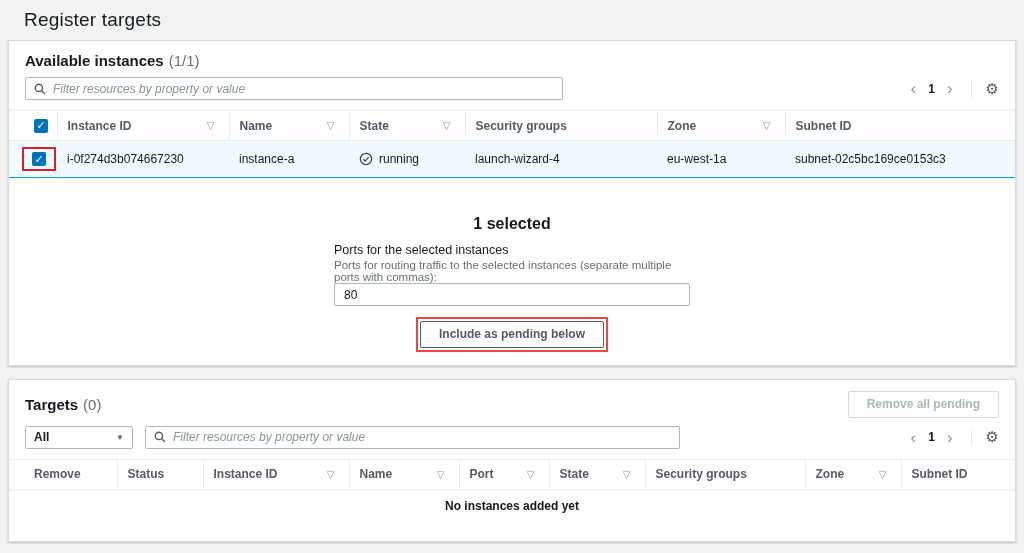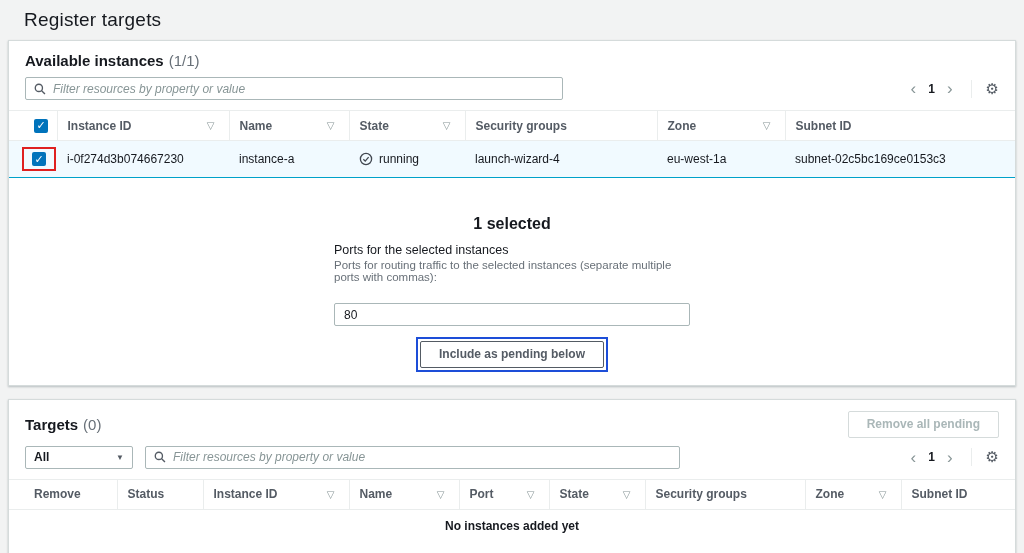--- a/index.html
+++ b/index.html
@@ -61,29 +61,29 @@
   .first-col { padding-left: 25px; }
   .chk {
     display:inline-flex; align-items:center; justify-content:center;
     width:14px; height:14px; background:#0073bb; border-radius:2px;
     color:#fff; font-size:11px; line-height:1; cursor:pointer;
   }
   .red-box {
     display:inline-flex; align-items:center; justify-content:center;
     border:2px solid #df2020; padding:3px 8px;
   }
-  .red-box-tight { display:inline-block; border:2px solid #1d4ed8; padding:2px; }
+  .red-box-tight { display:inline-block; border:2px solid #ef4444; padding:2px; }
   .state-cell { display:flex; align-items:flex-start; gap:6px; }
 
   .selected-summary { text-align:center; font-size:16px; font-weight:700; padding:9px 0 2px;margin-top:28px; }
   .ports-section { width:356px; margin:8px auto 0; }
   .ports-label { font-size:12.5px; color:#16191f; }
   .ports-hint { font-size:11.5px; color:#687078; margin-top:2px; }
   .ports-input {
-    width:100%; height:23px; margin-top:20px;
+    width:100%; height:23px; margin-top:0;
     border:1px solid #aab7b8; border-radius:2px; padding:0 9px;
     font-size:12px; font-family:inherit; color:#16191f; outline:none;
   }
   .center-row { text-align:center; margin-top:11px; padding-bottom:13px; }
 
   .btn {
     display:inline-block; background:#fff; border:1px solid #545b64; border-radius:2px;
     color:#545b64; font-weight:700; font-size:12px; font-family:inherit;
     padding:4px 18px; cursor:pointer; line-height:1.4;
   }

